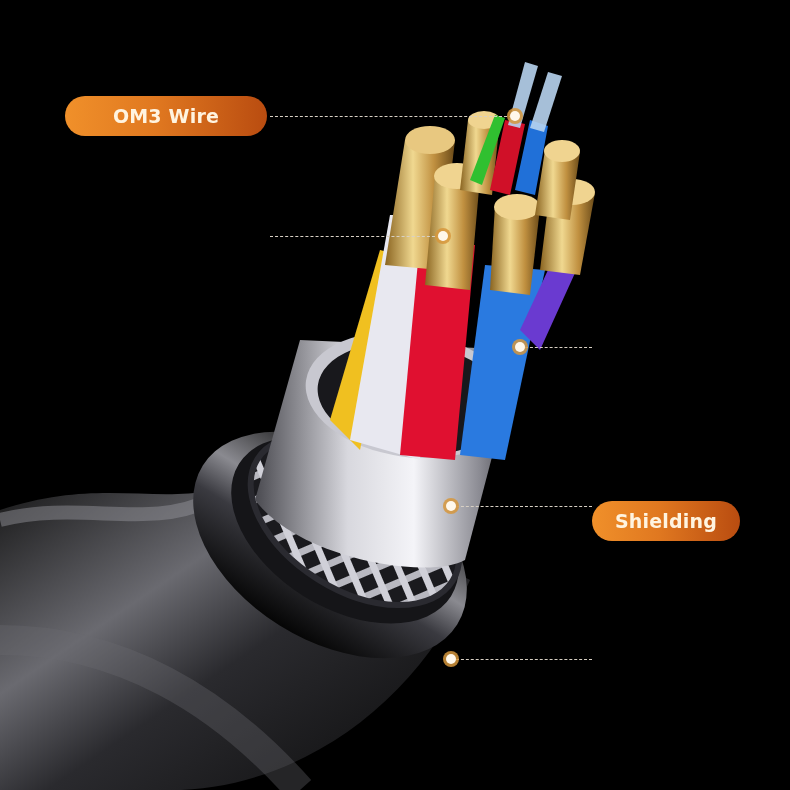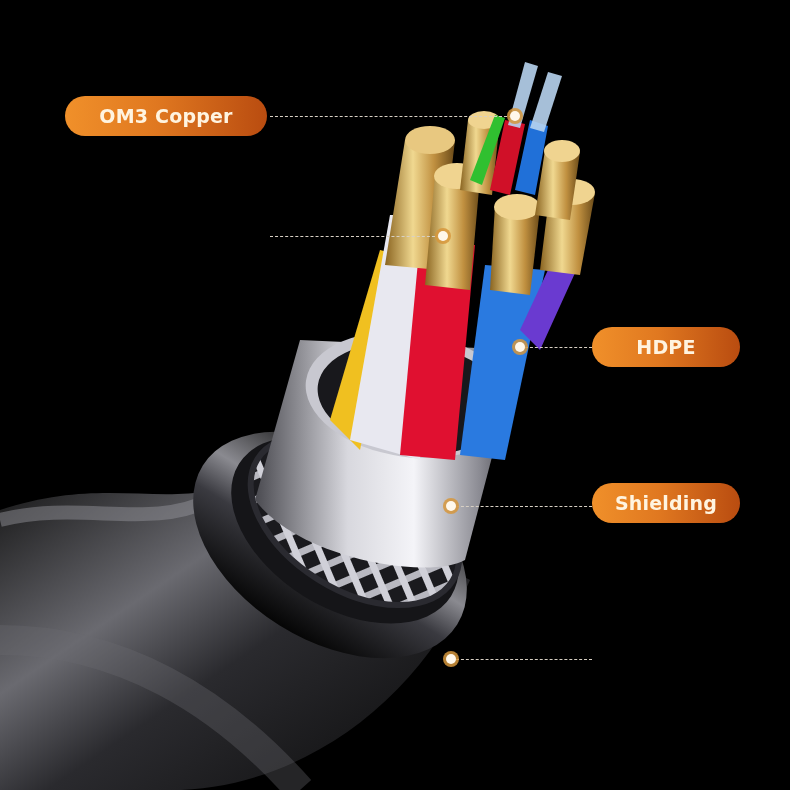--- a/index.html
+++ b/index.html
@@ -94,35 +94,32 @@
     </g>
 
     <path d="M470,180 L495,115 L505,118 L482,185 Z" fill="#30c030"></path>
     <path d="M490,190 L505,120 L525,124 L510,195 Z" fill="#d01028"></path>
     <path d="M515,190 L530,120 L548,126 L535,195 Z" fill="#2070d8"></path>
     <path d="M508,125 L525,62 L538,66 L520,128 Z" fill="#b8d4f0" opacity="0.9"></path>
     <path d="M530,128 L548,72 L562,76 L544,132 Z" fill="#b8d4f0" opacity="0.9"></path>
   </svg>
 
   <div class="pill" style="left:65px;top:96px;width:202px;">
-    <span>OM3 Copper</span>
+    <span>OM3 Wire</span>
   </div>
   <div class="leader" style="left:270px;top:116px;width:242px;"></div>
   <div class="dot" style="left:510px;top:111px;"></div>
 
   <div class="leader" style="left:270px;top:236px;width:170px;"></div>
   <div class="dot" style="left:438px;top:231px;"></div>
 
-  <div class="pill" style="left:592px;top:327px;width:148px;">
-    <span>HDPE</span>
-  </div>
   <div class="leader" style="left:525px;top:347px;width:67px;"></div>
   <div class="dot" style="left:515px;top:342px;"></div>
 
-  <div class="pill" style="left:592px;top:483px;width:148px;text-align:right;">
+  <div class="pill" style="left:592px;top:501px;width:148px;text-align:right;">
     <span>Shielding</span>
   </div>
   <div class="leader" style="left:456px;top:506px;width:136px;"></div>
   <div class="dot" style="left:446px;top:501px;"></div>
 
   <div class="leader" style="left:456px;top:659px;width:136px;"></div>
   <div class="dot" style="left:446px;top:654px;"></div>
 </div>
 
 </body></html>

